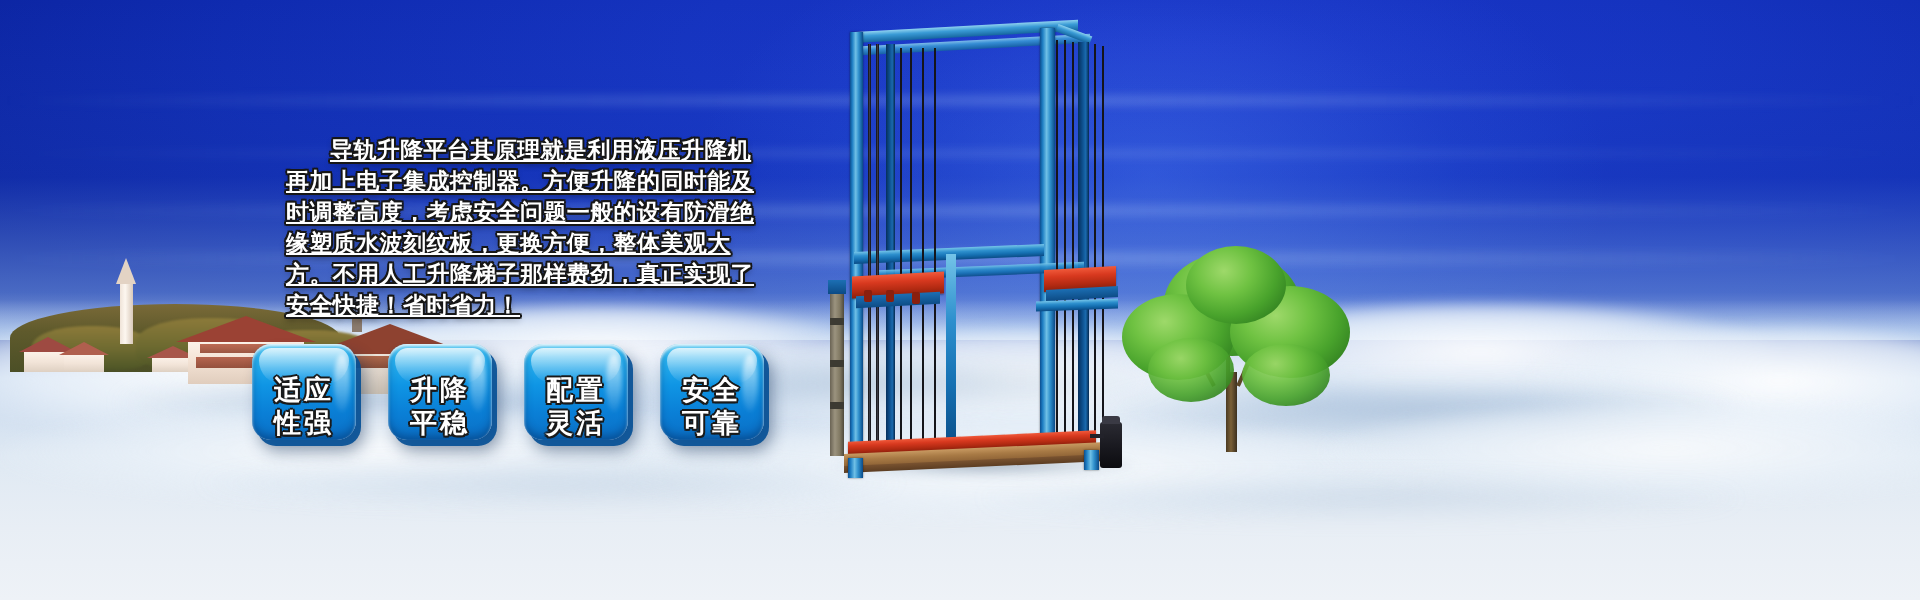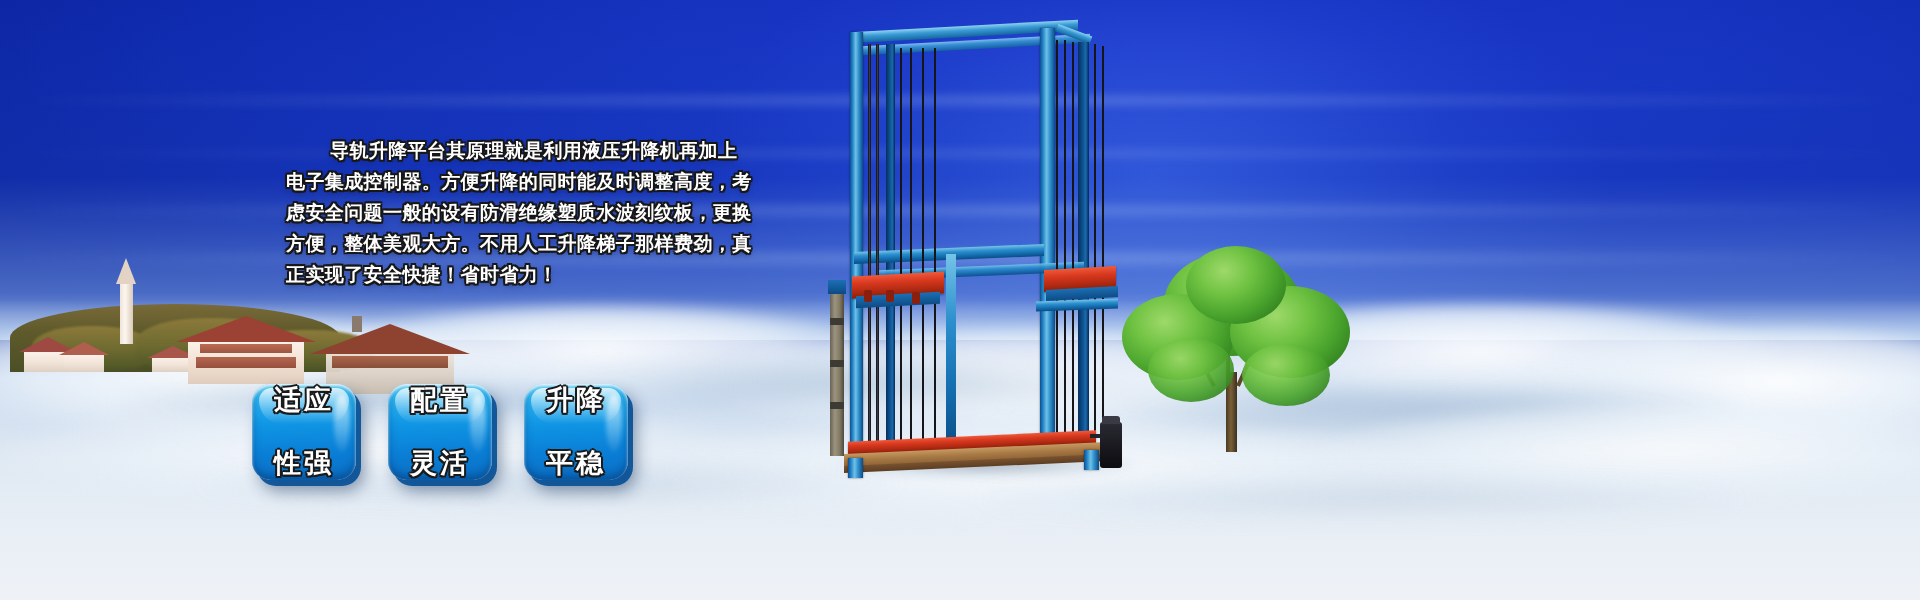--- a/index.html
+++ b/index.html
@@ -86,38 +86,39 @@
   .title{
     position:absolute;left:382px;top:57px;
     font-size:47px;font-weight:bold;letter-spacing:4px;color:#ffffff;
     text-shadow:
       -2px -2px 0 #1b1b1b, 2px -2px 0 #1b1b1b, -2px 2px 0 #1b1b1b, 2px 2px 0 #1b1b1b,
       0 -3px 0 #1b1b1b, 0 3px 0 #1b1b1b, -3px 0 0 #1b1b1b, 3px 0 0 #1b1b1b,
       0 5px 8px rgba(0,0,0,0.45);
   }
   .para{
     position:absolute;left:286px;top:135px;width:470px;
-    font-size:19px;line-height:31px;font-weight:bold;color:#ffffff;
+    font-size:23px;line-height:31px;font-weight:bold;color:#ffffff;
     text-indent:44px;letter-spacing:0.4px;
     text-shadow:
       -1.6px -1.6px 0 #171717, 1.6px -1.6px 0 #171717, -1.6px 1.6px 0 #171717, 1.6px 1.6px 0 #171717,
       0 -2px 0 #171717, 0 2px 0 #171717, -2px 0 0 #171717, 2px 0 0 #171717,
       0 3px 6px rgba(0,0,0,0.4);
+    text-decoration: underline;
   }
   
   .btnrow{position:absolute;left:252px;top:344px;display:flex;gap:32px;}
   .fbtn{
     position:relative;width:104px;height:96px;border-radius:19px;
     background:linear-gradient(178deg,#6fd4f6 0%,#2ab2ef 14%,#0f95e4 42%,#0a7fd6 70%,#0b6ec4 100%);
     box-shadow:
       inset 0 2px 3px rgba(255,255,255,0.85),
       inset 0 -4px 8px rgba(0,40,90,0.45),
       5px 6px 0 rgba(7,80,150,0.92),
       8px 11px 16px rgba(10,40,80,0.45);
-    display:flex;flex-direction:column;align-items:center;justify-content:space-between;margin-top:40px;
+    display:flex;flex-direction:column;align-items:center;justify-content:flex-end;
   }
   .fbtn:before{
     content:"";position:absolute;left:7px;right:7px;top:4px;height:36px;border-radius:14px 14px 26px 26px;
     background:linear-gradient(180deg,rgba(255,255,255,0.78) 0%,rgba(255,255,255,0.30) 55%,rgba(255,255,255,0) 100%);
     pointer-events:none;
   }
   .fbtn:after{
     content:"";position:absolute;right:6px;top:10px;width:16px;height:58px;border-radius:50%;
     background:linear-gradient(180deg,rgba(255,255,255,0.66),rgba(255,255,255,0.05));
     filter:blur(2px);pointer-events:none;
@@ -239,26 +240,30 @@
   </div>
 
   <div class="para">导轨升降平台其原理就是利用液压升降机再加上电子集成控制器。方便升降的同时能及时调整高度，考虑安全问题一般的设有防滑绝缘塑质水波刻纹板，更换方便，整体美观大方。不用人工升降梯子那样费劲，真正实现了安全快捷！省时省力！</div>
 
   <div class="btnrow">
     <div class="fbtn">
       <span>适应</span>
       <span>性强</span>
     </div>
     <div class="fbtn">
+      <span>升降</span>
+      <span>平稳</span>
+    </div>
+    <div class="fbtn">
       <span>配置</span>
       <span>灵活</span>
     </div>
     <div class="fbtn">
-      <span>升降</span>
-      <span>平稳</span>
+      <span>安全</span>
+      <span>可靠</span>
     </div>
   </div>
 
   <div class="tree">
     <div class="trunk"></div>
     <div class="branch" style="left:104px;bottom:66px;width:4px;height:46px;transform:rotate(-28deg);"></div>
     <div class="branch" style="left:128px;bottom:66px;width:4px;height:50px;transform:rotate(24deg);"></div>
     <div class="branch" style="left:118px;bottom:70px;width:4px;height:56px;"></div>
     <div class="foliage" style="left:56px;bottom:96px;width:136px;height:104px;"></div>
     <div class="foliage" style="left:14px;bottom:72px;width:112px;height:86px;"></div>

